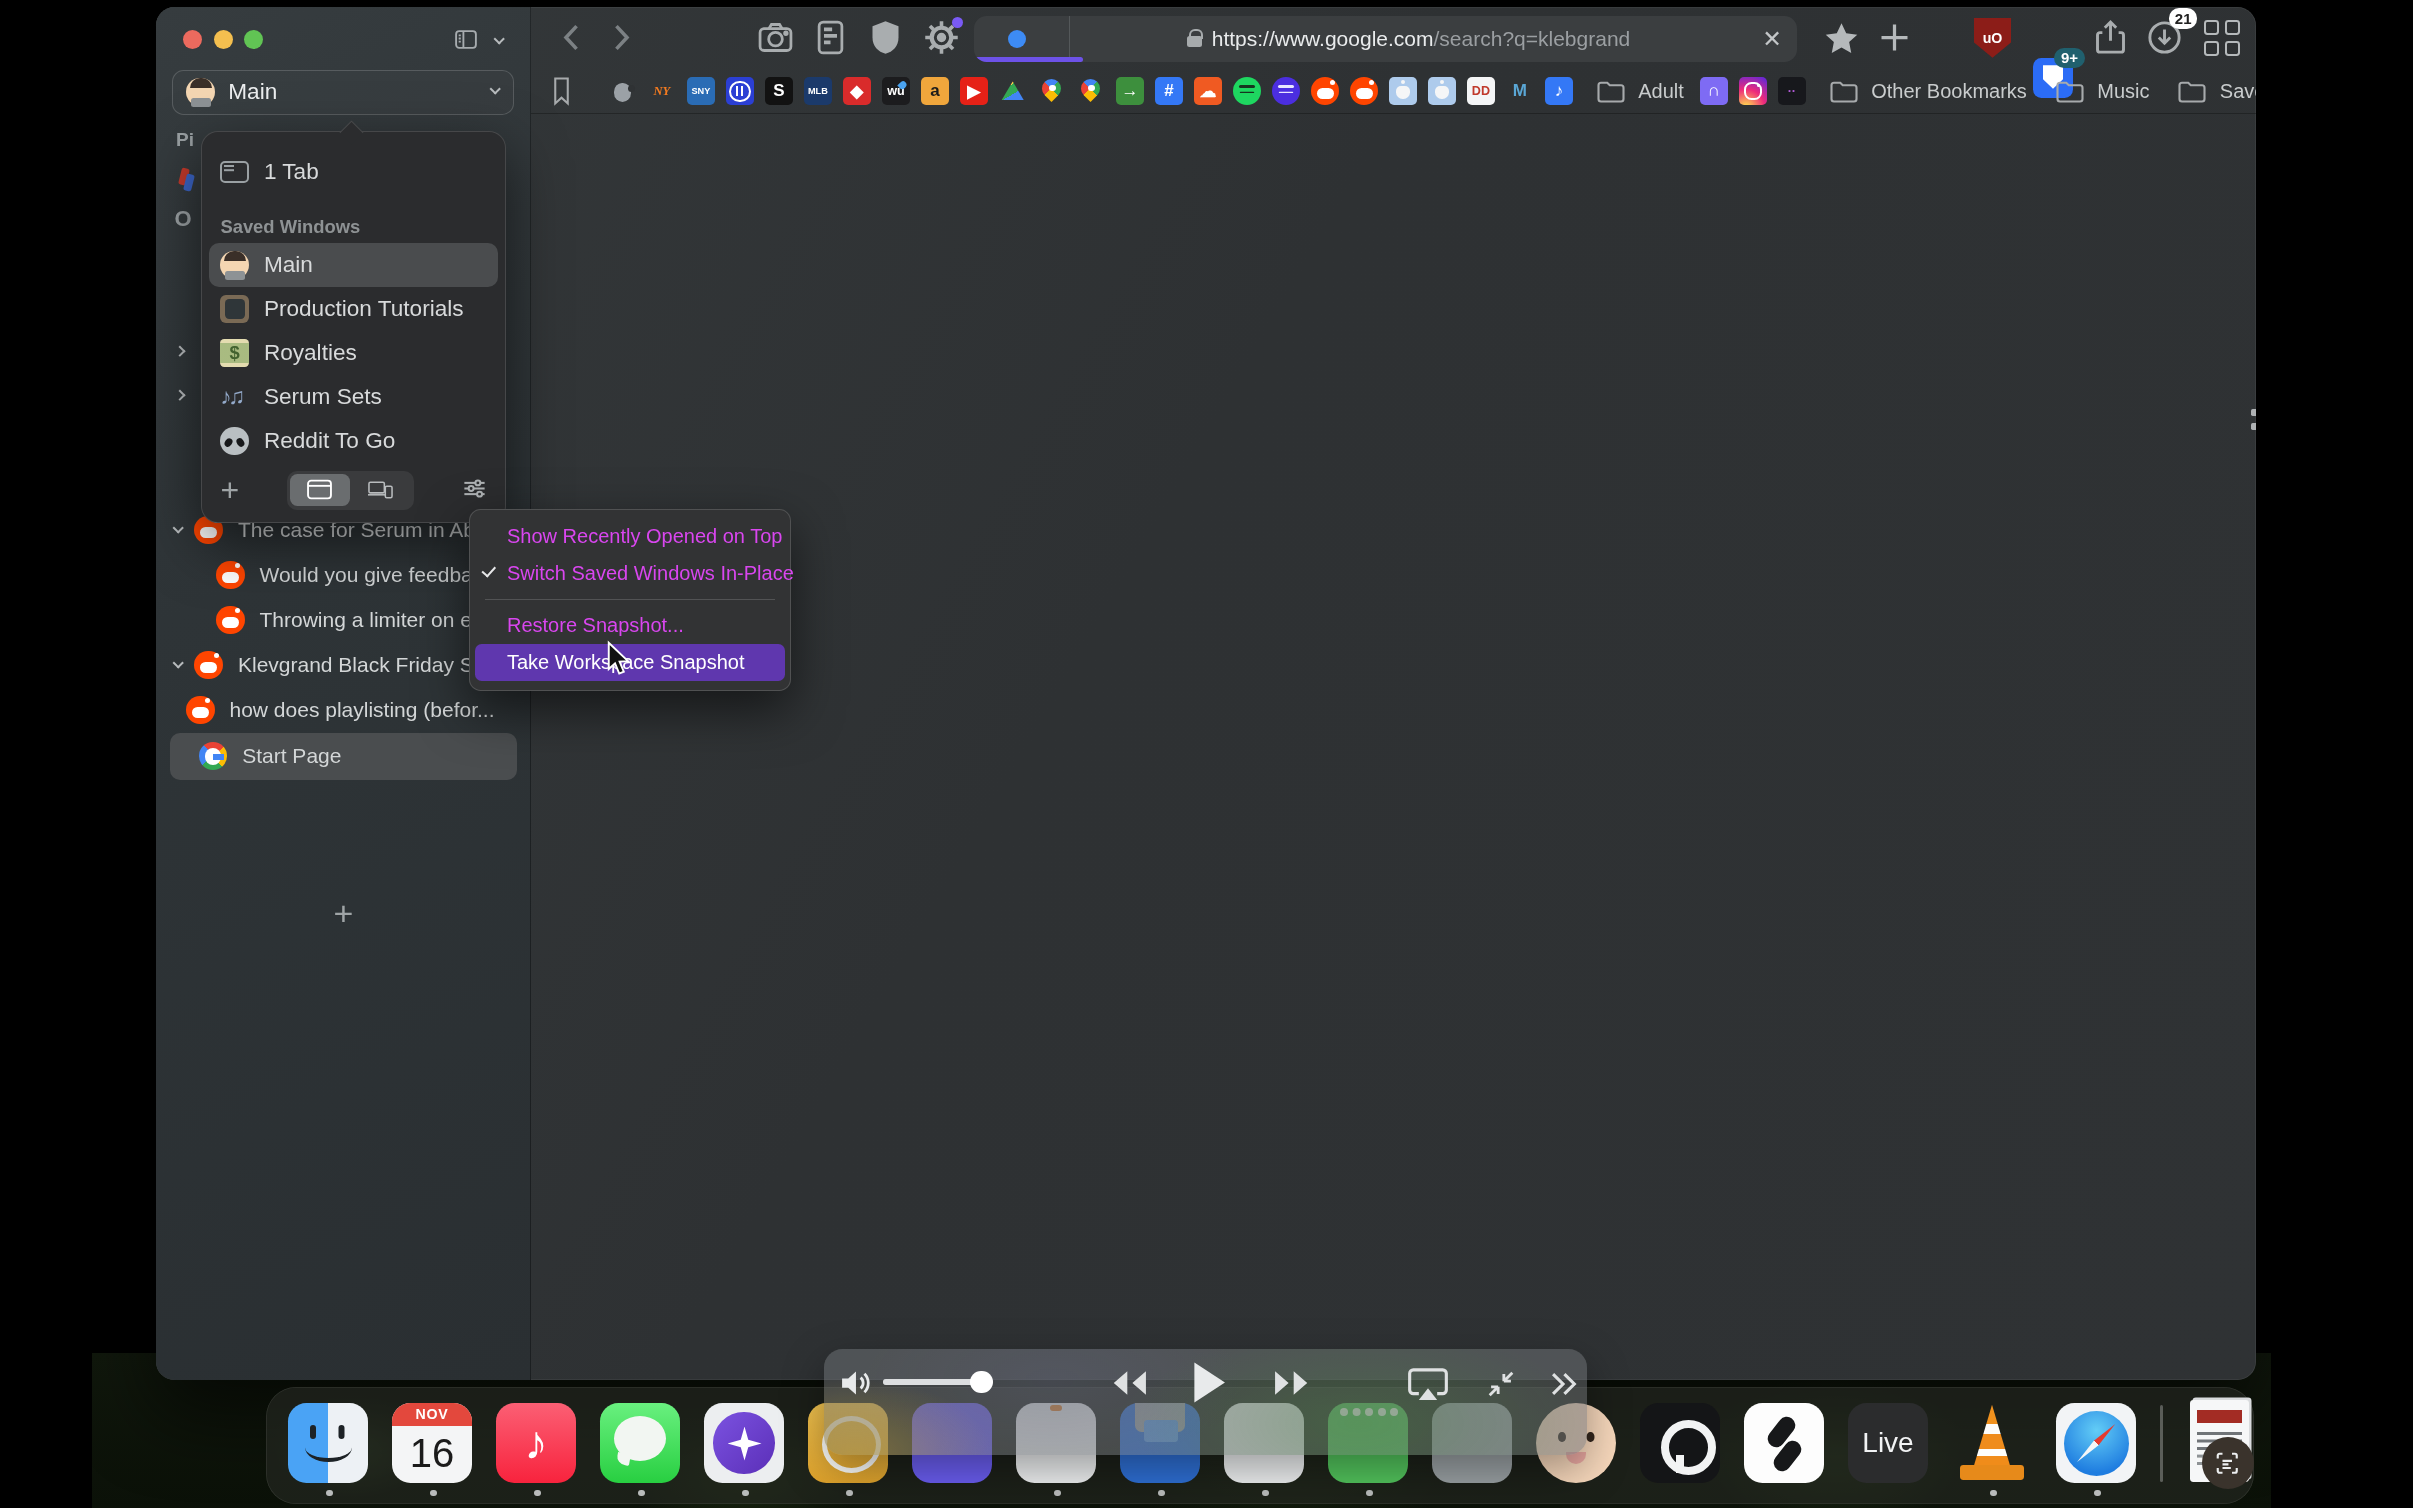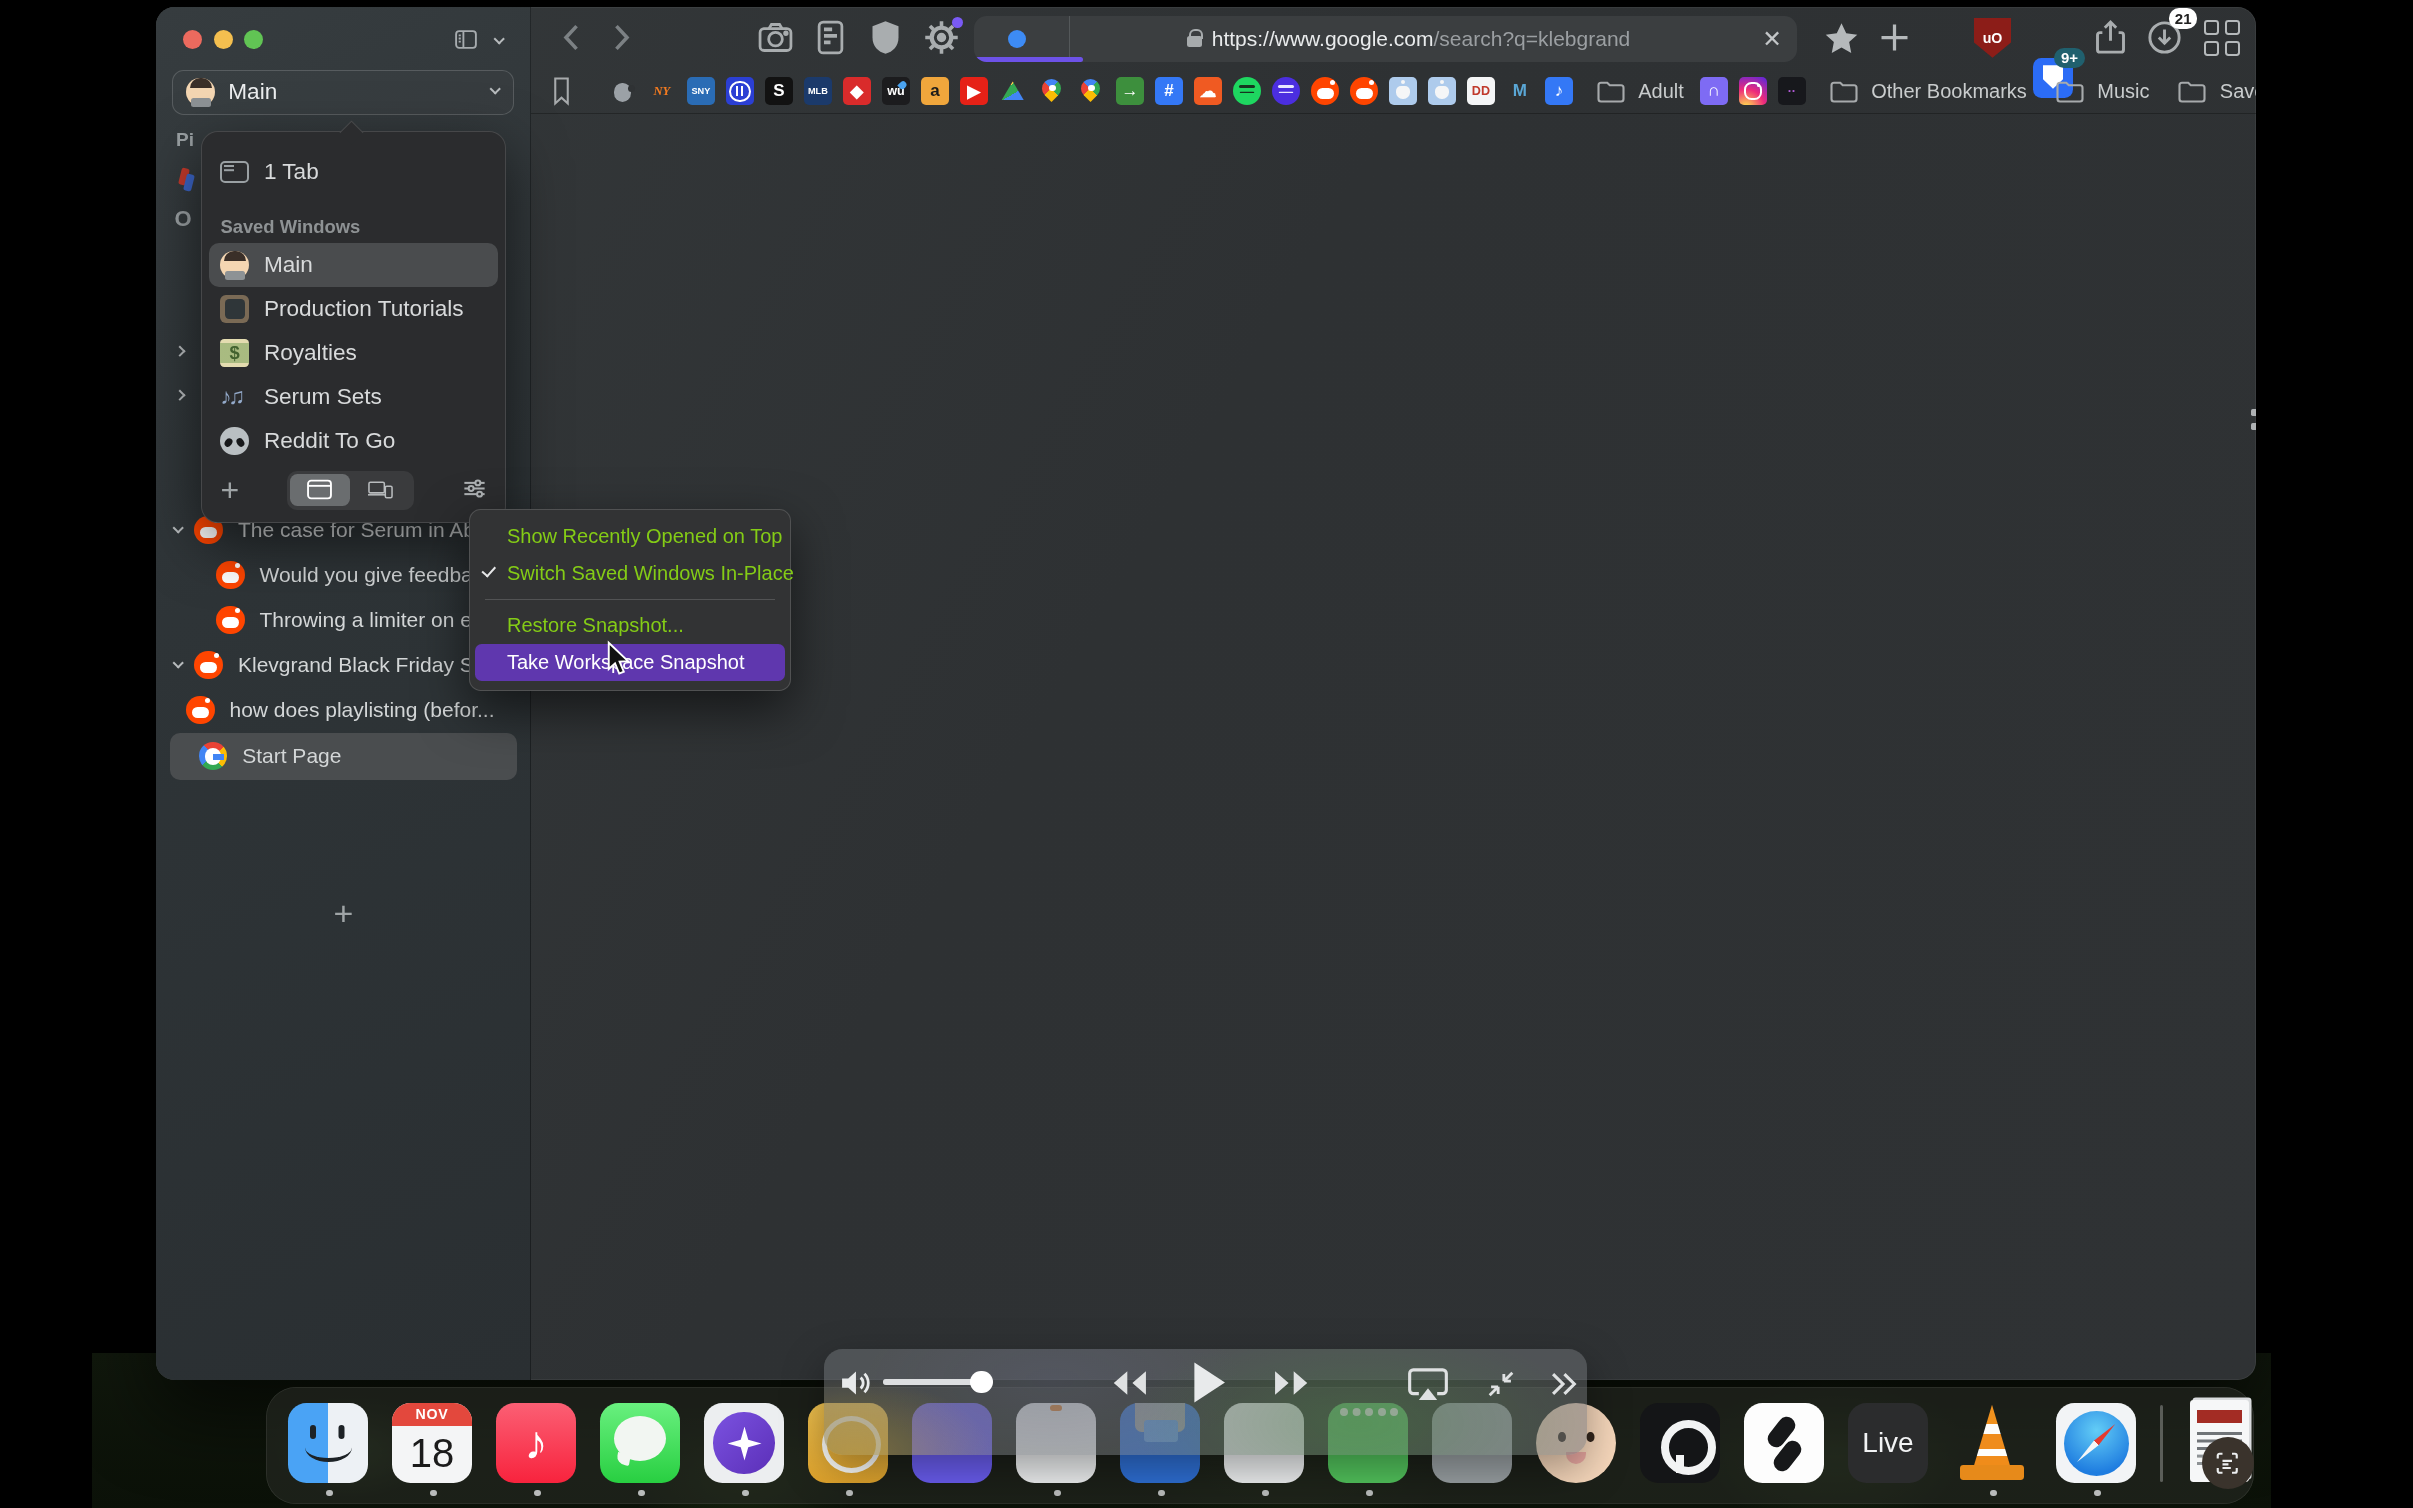--- a/index.html
+++ b/index.html
@@ -102,21 +102,21 @@
   .seg { margin:0 auto; width:127px; height:39px; background:#3a3b3d; border-radius:10px; display:flex; padding:3.4px; }
   .seg > div { flex:1; border-radius:7.5px; display:flex; align-items:center; justify-content:center; color:#e8e9ea; }
   .seg .on { background:#6a6d6f; }
   .seg svg { width:25px; height:22px; }
   .pop-sliders { margin-right:17px; color:#aeb2b4; flex:0 0 auto; }
   .pop-sliders svg { width:27px; height:27px; }
 
   
   .ctx { position:absolute; left:313px; top:502px; width:322px; border-radius:11.7px; padding:8.4px 5px;
     background:#323334; border:0.8px solid rgba(255,255,255,.15); box-shadow:0 18.4px 50px rgba(0,0,0,.55); z-index:6; }
-  .ctx-item { position:relative; height:37px; line-height:37px; border-radius:6.7px; color:#84cc16; font-size:20px; padding-left:32px; white-space:nowrap; }
+  .ctx-item { position:relative; height:37px; line-height:37px; border-radius:6.7px; color:#d946ef; font-size:20px; padding-left:32px; white-space:nowrap; }
   .ctx-item.hl { background:#5f37ae; color:#fff; }
   .ctx-sep { height:1.7px; background:rgba(255,255,255,.16); margin:6.7px 10px; }
   .ctx-check { position:absolute; left:6.7px; top:11px; width:13.4px; height:7.5px; border-left:2.5px solid #e7e8e9; border-bottom:2.5px solid #e7e8e9; transform:rotate(-48deg); }
   .cursor { position:absolute; left:449px; top:634px; z-index:7; }
 
   
   .main { position:absolute; left:375px; top:0; width:1725px; height:100%; }
   .toolbar { position:absolute; left:0; top:0; width:100%; height:63px; }
   .tb { position:absolute; top:11.7px; color:#a9adaf; }
   .tb svg { width:39px; height:39px; }
@@ -607,21 +607,21 @@
   </div>
 
   <div class="dock" id="dock">
       <div class="dock-item di-finder">
         <div class="tile"></div>
         <span class="dock-dot"></span>
       </div>
       <div class="dock-item di-calendar">
         <div class="tile">
           <div class="cal-month">NOV</div>
-          <div class="cal-day">18</div>
+          <div class="cal-day">16</div>
         </div>
         <span class="dock-dot"></span>
       </div>
       <div class="dock-item di-music">
         <div class="tile"></div>
         <span class="dock-dot"></span>
       </div>
       <div class="dock-item di-messages">
         <div class="tile"></div>
         <span class="dock-dot"></span>

